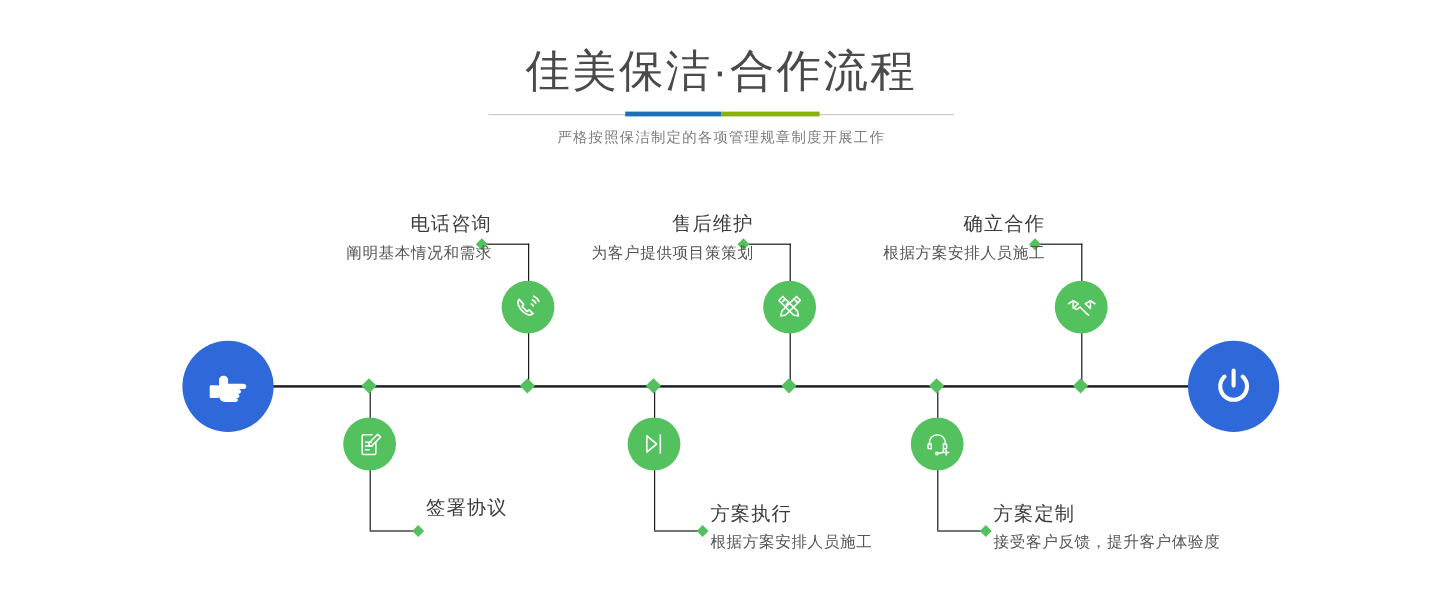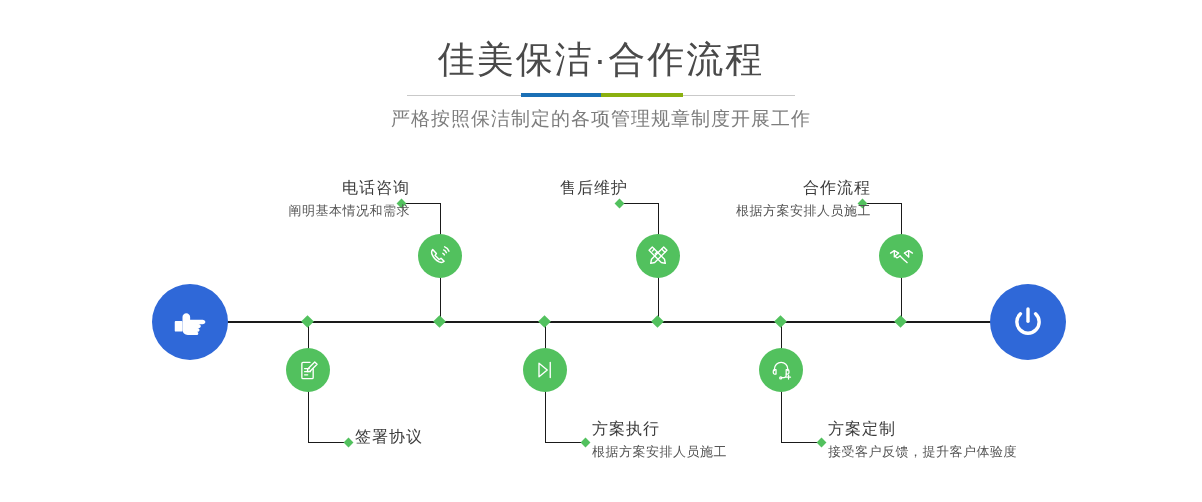--- a/index.html
+++ b/index.html
@@ -32,21 +32,21 @@
     position:absolute; left:50%; top:1px; margin-left:-80px;
     width:80px; height:4px; background:#1a6fb5;
   }
   .divider-green {
     position:absolute; left:50%; top:1px; margin-left:0px;
     width:82px; height:4px; background:#8ab010;
   }
   .subtitle {
     position:absolute; left:0; top:106px; width:1202px;
     text-align:center;
-    font-size:19px; color:#7d7d7d; letter-spacing:1px;
+    font-size:12px; color:#7d7d7d; letter-spacing:1px;
     white-space:nowrap;
   }
 
   
   .flow { position:absolute; left:0; top:150px; width:1202px; height:352px;padding-left:28px; }
 
   .axis {
     position:absolute;
     left:178px; top:171px;
     width:846px; height:2px;
@@ -172,21 +172,21 @@
       <span>
         <svg width="25" height="25" viewBox="0 0 64 64" fill="none" stroke="#ffffff" stroke-width="3.4" stroke-linecap="round" stroke-linejoin="round">
           <path d="M44 28v22a3 3 0 0 1-3 3H18a3 3 0 0 1-3-3V14a3 3 0 0 1 3-3h18"></path>
           <line x1="22" y1="27" x2="34" y2="27"></line>
           <line x1="22" y1="35" x2="37" y2="35"></line>
           <line x1="22" y1="43" x2="30" y2="43"></line>
           <path d="M48 10l6 6-18 18-7 1 1-7 18-18z"></path>
         </svg>
       </span>
     </div>
-    <div class="lbl bottom" style="left:355px; top:277px;">
+    <div class="lbl bottom" style="left:355px; top:264px;">
       <div class="lbl-title">签署协议</div>
     </div>
 
     <div class="stem" style="left:658px; top:104px; height:68px;"></div>
     <div class="diamond" style="left:653px; top:167px;"></div>
     <div class="elbow-v" style="left:658px; top:53px; height:52px;"></div>
     <div class="elbow-h" style="left:621px; top:53px; width:38px;"></div>
     <div class="diamond sm" style="left:616px; top:50px;"></div>
     <div class="node-circle" style="left:636px; top:84px;">
       <span>
@@ -194,20 +194,21 @@
           <path d="M46 10l8 8-30 30-10 2 2-10L46 10z"></path>
           <line x1="41" y1="15" x2="49" y2="23"></line>
           <path d="M18 10l-8 8 30 30 10 2-2-10L18 10z"></path>
           <line x1="23" y1="15" x2="18" y2="20"></line>
           <line x1="30" y1="22" x2="25" y2="27"></line>
         </svg>
       </span>
     </div>
     <div class="lbl top" style="right:574px; top:28px;">
       <div class="lbl-title">售后维护</div>
+      <div class="lbl-desc">为客户提供项目策策划</div>
     </div>
 
     <div class="stem" style="left:545px; top:172px; height:62px;"></div>
     <div class="diamond" style="left:540px; top:167px;"></div>
     <div class="elbow-v" style="left:545px; top:222px; height:70px;"></div>
     <div class="elbow-h" style="left:545px; top:292px; width:40px;"></div>
     <div class="diamond sm" style="left:582px; top:289px;"></div>
     <div class="node-circle" style="left:523px; top:198px;">
       <span>
         <svg width="24" height="24" viewBox="0 0 64 64" fill="none" stroke="#ffffff" stroke-width="3.6" stroke-linejoin="round">
@@ -232,21 +233,21 @@
           <path d="M6 24l9-6 10 6"></path>
           <path d="M58 24l-9-6-10 6"></path>
           <path d="M25 24l-6 5a3.5 3.5 0 0 0 4.5 5.3l5-3.5"></path>
           <path d="M28.5 30.8l5 4.5M33 35.3l5 4.4M37.5 39.7l4.3 3.8M42 43.5l3.5 3.1"></path>
           <path d="M39 24l10 9"></path>
           <path d="M15 18v15M49 18v15"></path>
         </svg>
       </span>
     </div>
     <div class="lbl top" style="right:331px; top:28px;">
-      <div class="lbl-title">合作流程</div>
+      <div class="lbl-title">确立合作</div>
       <div class="lbl-desc">根据方案安排人员施工</div>
     </div>
 
     <div class="stem" style="left:781px; top:172px; height:62px;"></div>
     <div class="diamond" style="left:776px; top:167px;"></div>
     <div class="elbow-v" style="left:781px; top:222px; height:70px;"></div>
     <div class="elbow-h" style="left:781px; top:292px; width:40px;"></div>
     <div class="diamond sm" style="left:818px; top:289px;"></div>
     <div class="node-circle" style="left:759px; top:198px;">
       <span>

